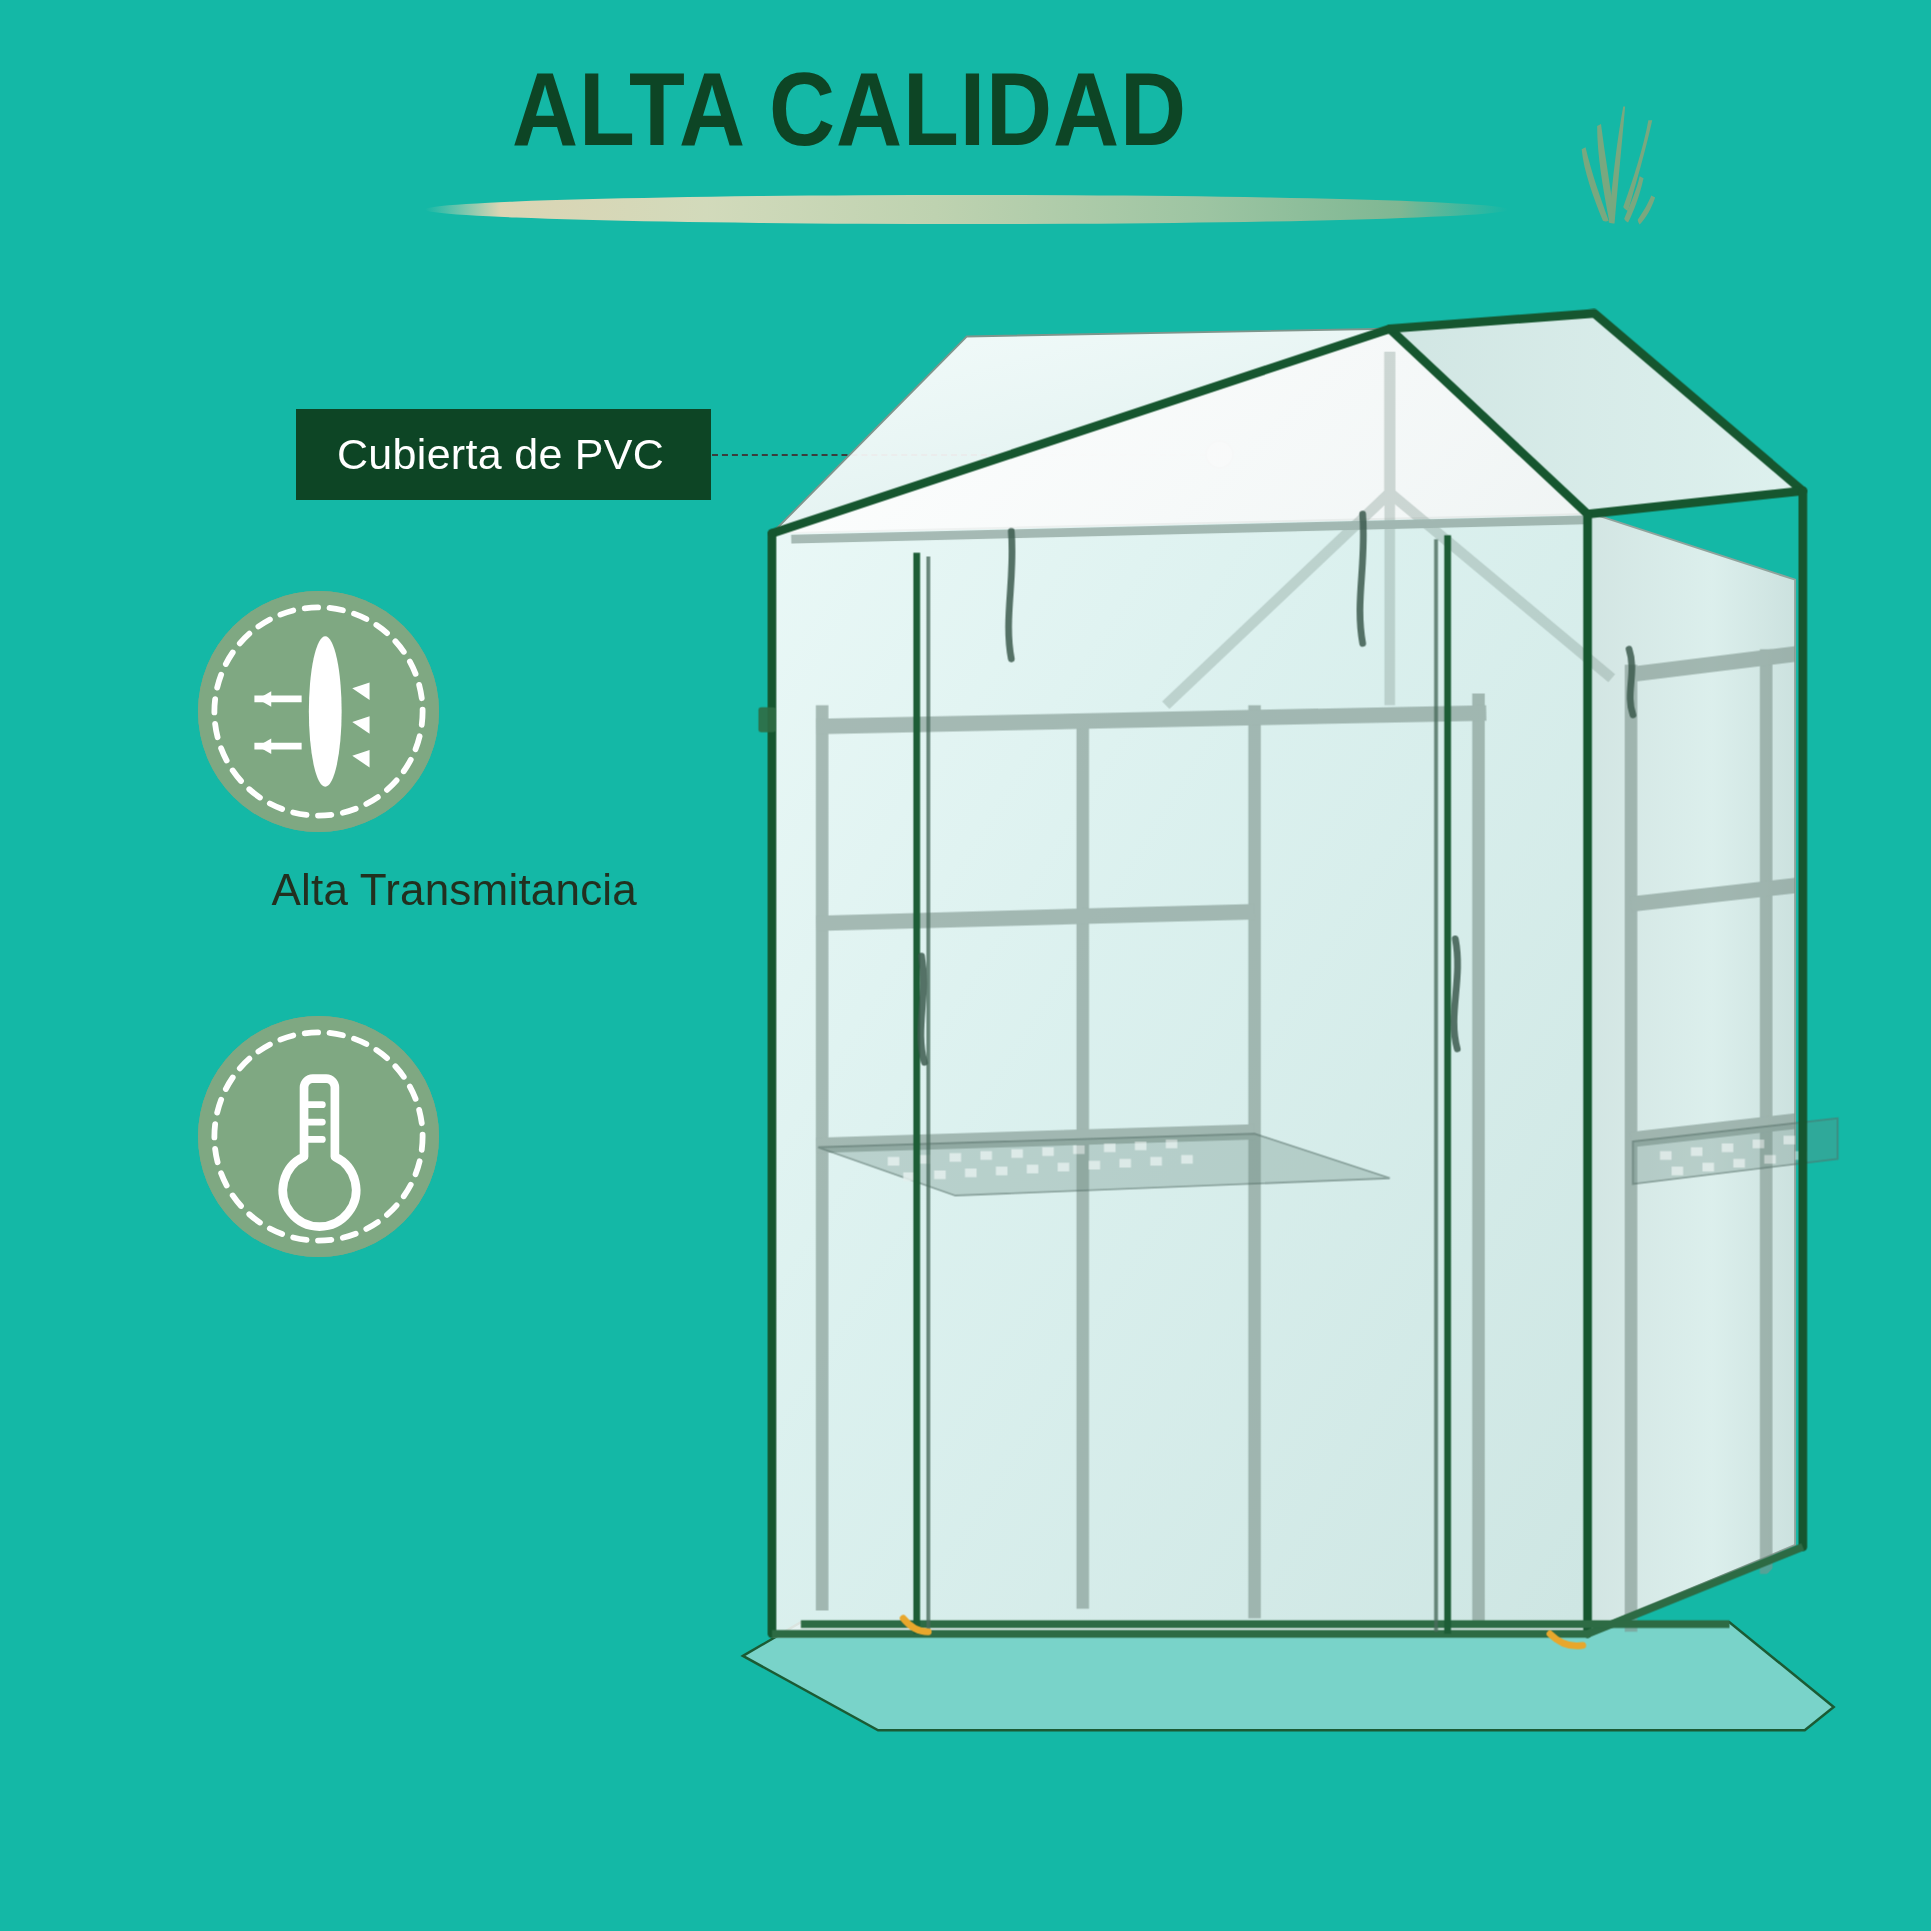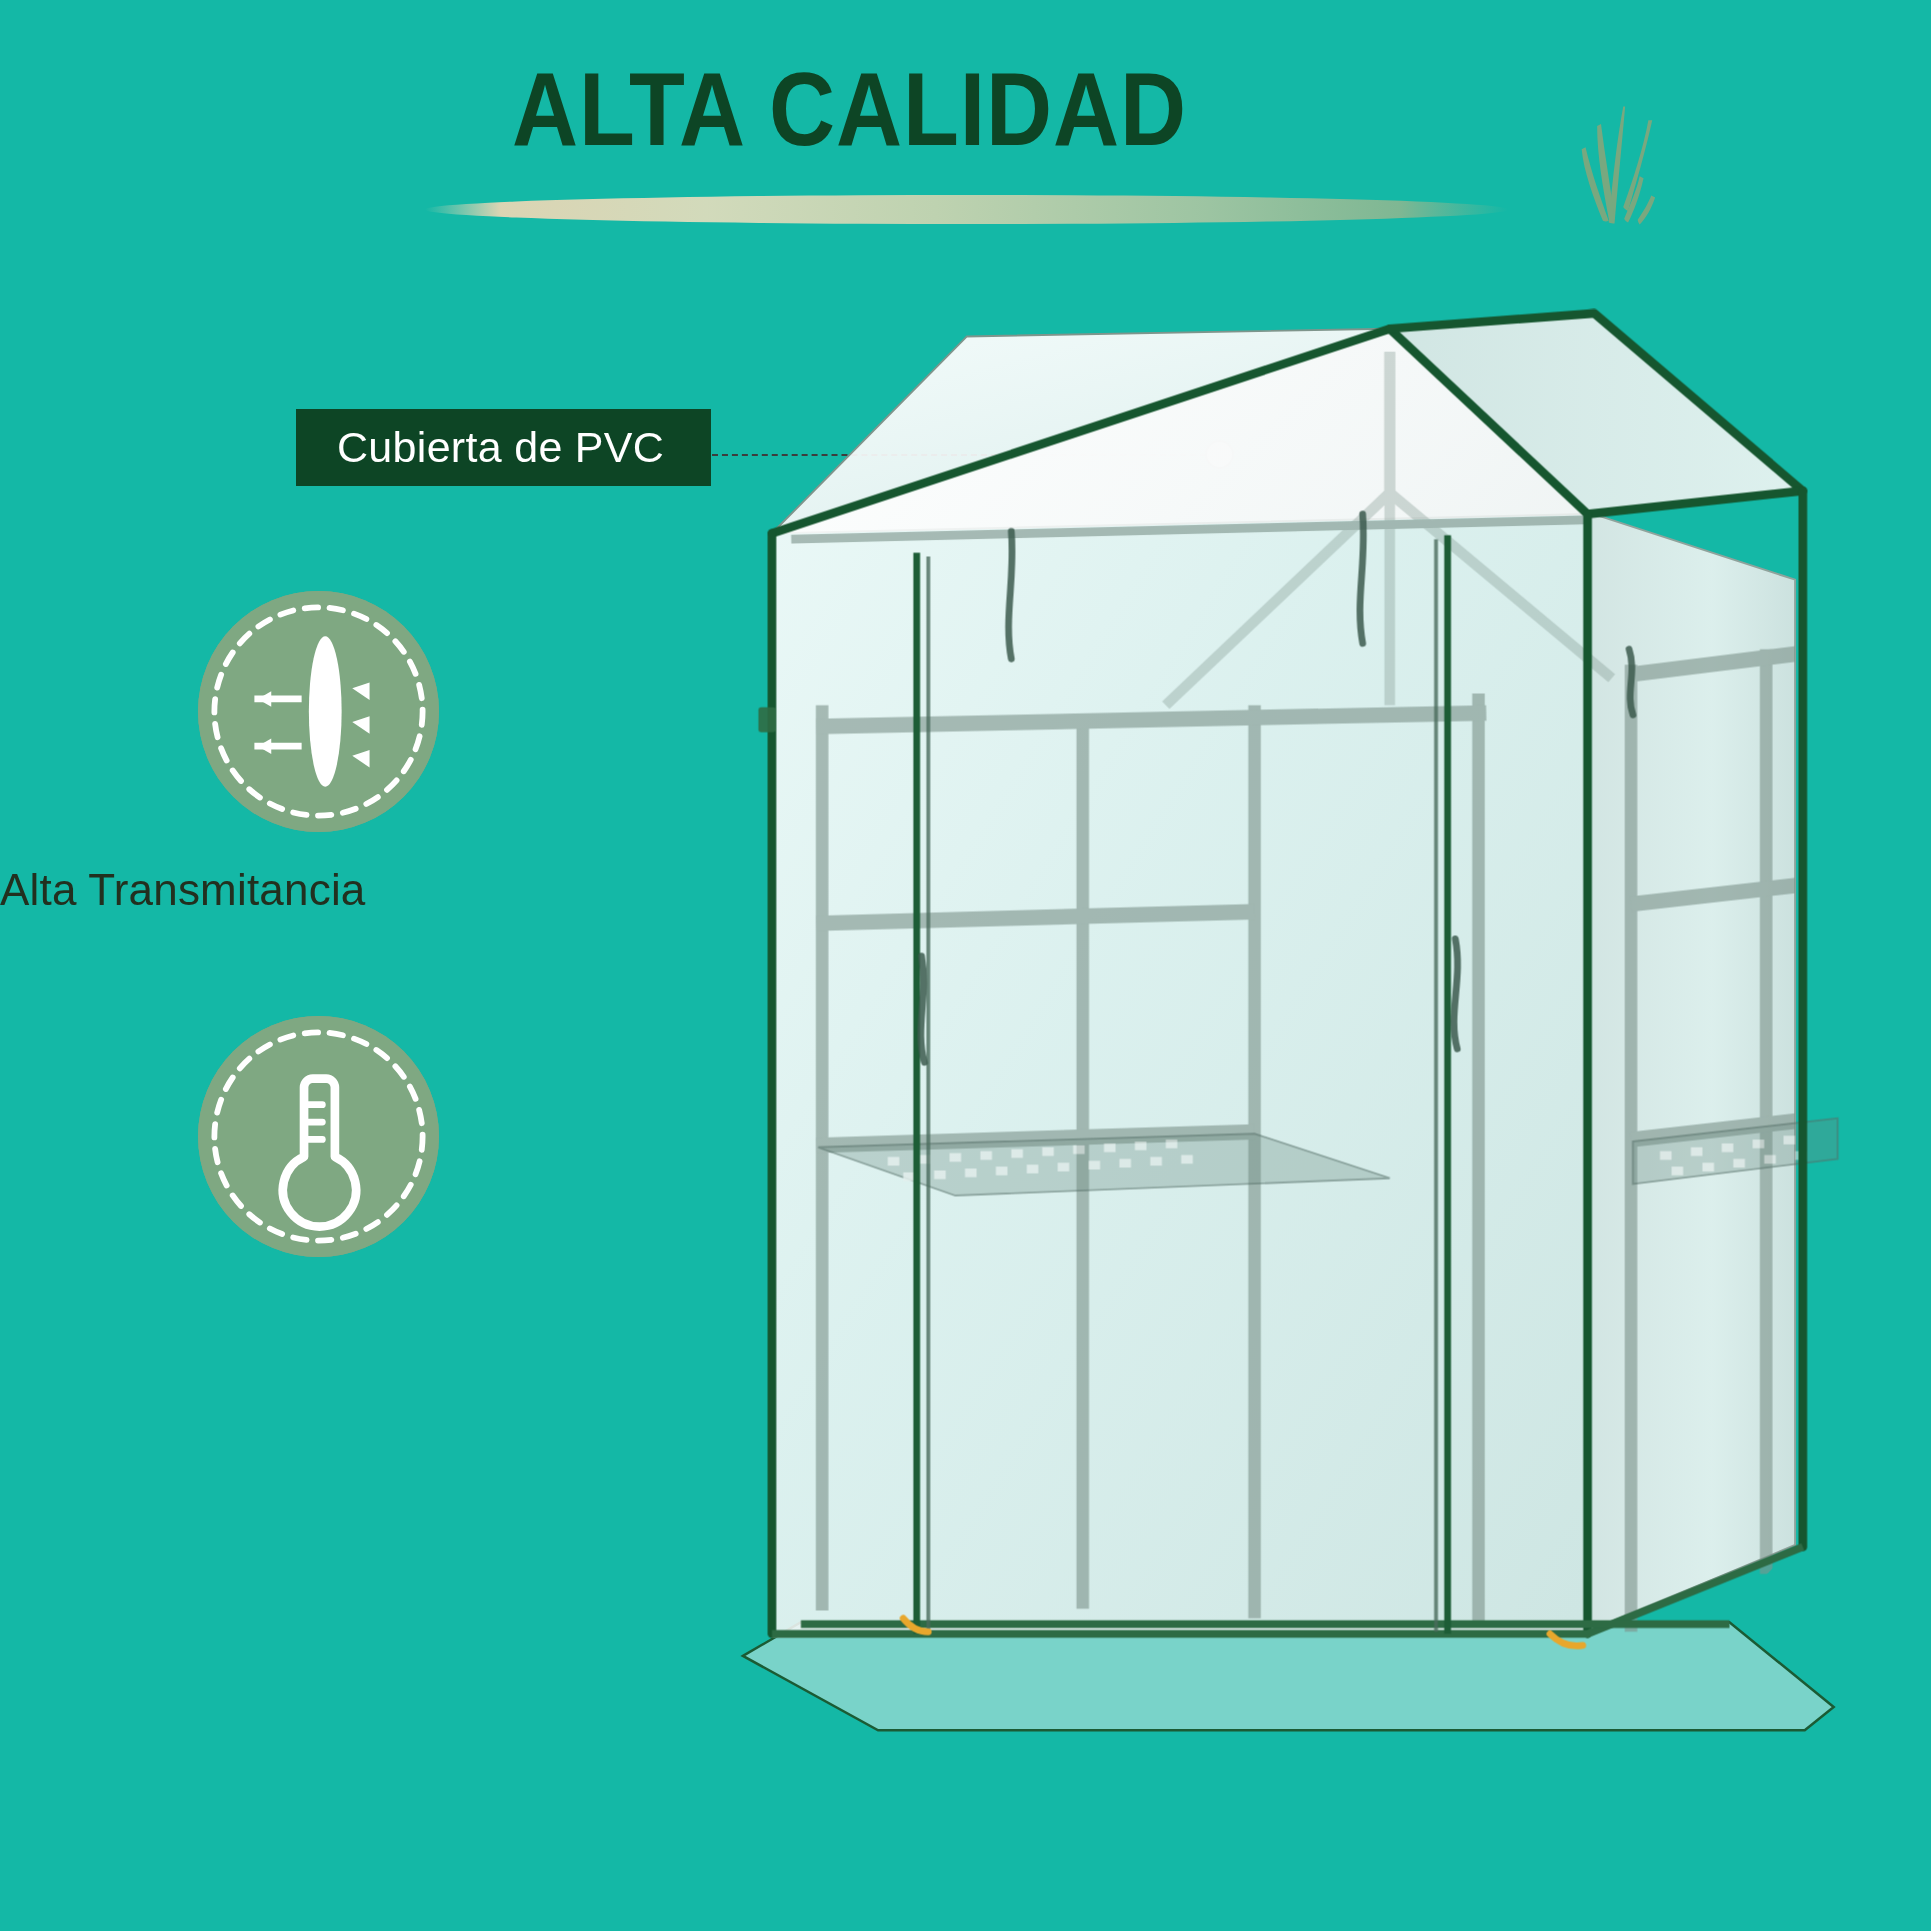--- a/index.html
+++ b/index.html
@@ -48,21 +48,21 @@
   .grass-icon {
     position: absolute;
     left: 1572px; top: 95px;
     width: 116px; height: 135px;
   }
 
   
   .callout {
     position: absolute;
     left: 296px; top: 409px;
-    width: 415px; height: 77px;
+    width: 415px; height: 91px;
     background: #0d4525;
     display: flex;
     align-items: center;
     padding-left: 41px;
   }
   .callout-text {
     color: #ffffff;
     font-size: 43px;
     font-weight: 400;
     letter-spacing: 0.3px;
@@ -81,21 +81,21 @@
     border-radius: 50%;
     background: #ffffff;
     border: 2.9px solid #2b2b2b;
   }
 
   
   .feature {
     position: absolute;
     left: 0;
     width: 637px;
-    text-align: left;
+    text-align: right;
   }
   .feature-1 { top: 591px; }
   .feature-2 { top: 1016px; }
   .feature-3 { top: 1441px; }
 
   .feature-badge {
     position: relative;
     width: 241px; height: 241px;
     margin: 0 auto;
     border-radius: 50%;

